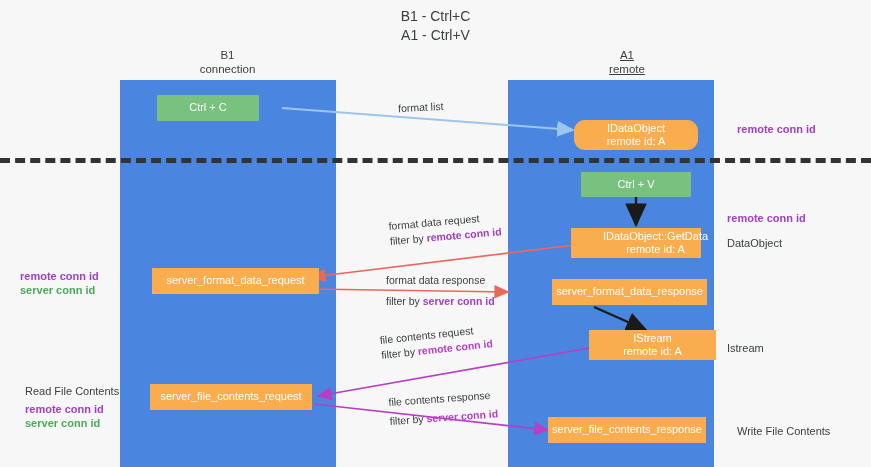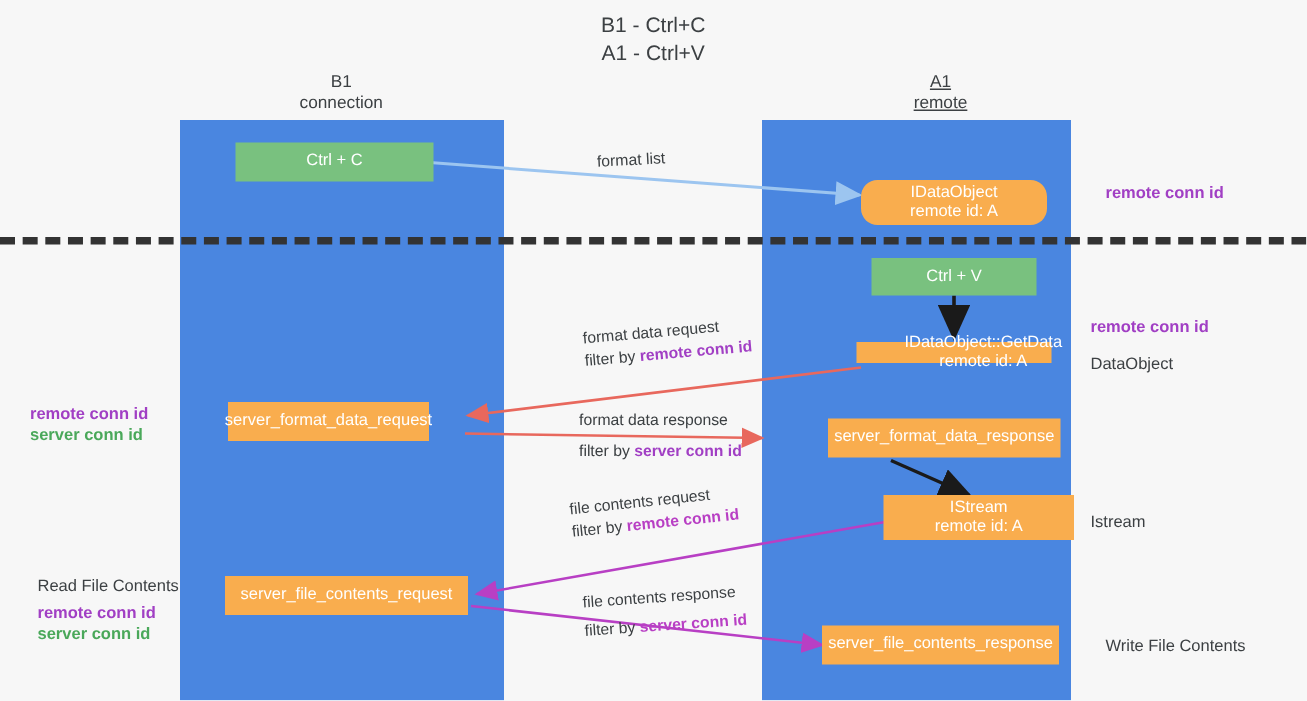--- a/index.html
+++ b/index.html
@@ -142,32 +142,32 @@
 
     <line x1="594" y1="307" x2="646" y2="330" stroke="#1a1a1a" stroke-width="2.2" marker-end="url(#ah-black)"></line>
 
     <line x1="590" y1="348" x2="318" y2="396" stroke="#b83fc4" stroke-width="1.7" marker-end="url(#ah-magenta)"></line>
 
     <line x1="314" y1="404" x2="548" y2="430" stroke="#b83fc4" stroke-width="1.7" marker-end="url(#ah-magenta)"></line>
   </svg>
 
   <div class="divider"></div>
 
-  <div class="box green" style="left:157px; top:95px; width:132px; height:26px;">Ctrl + C</div>
-
-  <div class="box orange" style="left:152px; top:268px; width:134px; height:26px;">server_format_data_request</div>
+  <div class="box green" style="left:157px; top:95px; width:102px; height:26px;">Ctrl + C</div>
+
+  <div class="box orange" style="left:152px; top:268px; width:167px; height:26px;">server_format_data_request</div>
 
   <div class="box orange" style="left:150px; top:384px; width:162px; height:26px;">server_file_contents_request</div>
 
   <div class="box orange" style="left:574px; top:120px; width:124px; height:30px;border-radius:11px;">IDataObject
 remote id: A</div>
 
   <div class="box green" style="left:581px; top:172px; width:110px; height:25px;">Ctrl + V</div>
 
-  <div class="box orange" style="left:571px; top:228px; width:130px; height:14px;padding-left:43px;">IDataObject::GetData
+  <div class="box orange" style="left:571px; top:228px; width:130px; height:30px;padding-left:43px;">IDataObject::GetData
 remote id: A</div>
 
   <div class="box orange" style="left:513px; top:279px; width:155px; height:26px;margin-left:39px;">server_format_data_response</div>
 
   <div class="box orange" style="left:589px; top:330px; width:127px; height:30px;">IStream
 remote id: A</div>
 
   <div class="box orange" style="left:548px; top:417px; width:158px; height:26px;">server_file_contents_response</div>
 
   <div class="lbl purple" style="left:737px; top:122px;">remote conn id</div>

